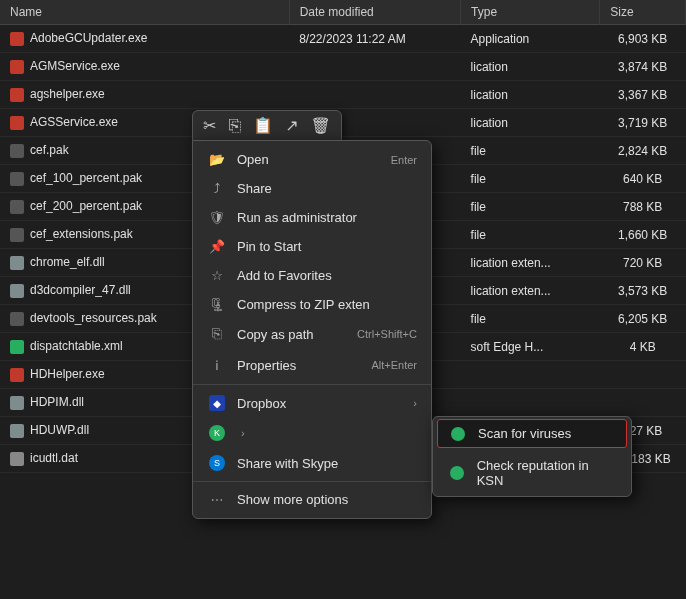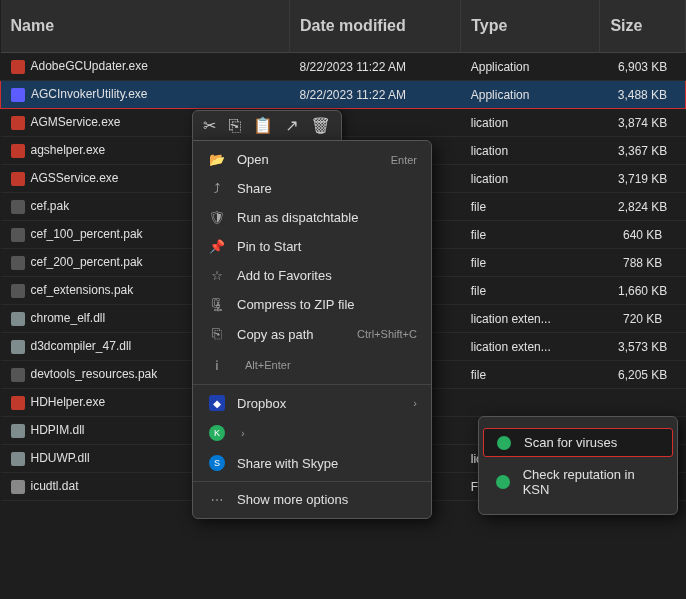--- a/index.html
+++ b/index.html
@@ -17,25 +17,25 @@
     
     .file-table {
       width: 100%;
       border-collapse: collapse;
     }
     .file-table thead tr {
       background: #2d2d2d;
       border-bottom: 1px solid #444;
     }
     .file-table thead th {
-      padding: 17px 10px;
+      padding: 5px 10px;
       text-align: left;
-      font-weight: 700;
+      font-weight: 400;
       color: #ccc;
-      font-size: 16px;
+      font-size: 12px;
       border-right: 1px solid #3a3a3a;
     }
     .file-table thead th:first-child {
       width: 270px;
     }
     .file-table thead th.col-date { width: 160px; }
     .file-table thead th.col-type { width: 130px; }
     .file-table thead th.col-size { width: 80px; text-align: left; }
 
     .file-table tbody tr {
@@ -139,23 +139,22 @@
     
     .submenu {
       position: absolute;
       top: 0px;
       left: 240px;
       width: 200px;
       background: #2d2d2d;
       border: 1px solid #555;
       border-radius: 6px;
       box-shadow: 4px 4px 16px rgba(0,0,0,0.7);
-      padding: 9px 0;
+      padding: 0 0;
       z-index: 11;
-      margin-left: 46px;
     }
     .submenu-item {
       display: flex;
       align-items: center;
       padding: 8px 14px;
       cursor: pointer;
       font-size: 13px;
       color: #e0e0e0;
     }
     .submenu-item.highlighted {
@@ -198,26 +197,20 @@
       <th class="col-size">Size</th>
     </tr>
   </thead>
   <tbody id="file-tbody">
   <tr>
     <td><span class="file-icon" style="background:#c0392b;display:inline-block;width:14px;height:14px;vertical-align:middle;margin-right:6px;border-radius:2px;"></span><span>AdobeGCUpdater.exe</span></td>
     <td>8/22/2023 11:22 AM</td>
     <td>Application</td>
     <td class="col-size">6,903 KB</td>
   </tr>
-      <tr class="selected">
-    <td><span class="file-icon" style="background:#5c5cff;display:inline-block;width:14px;height:14px;vertical-align:middle;margin-right:6px;border-radius:2px;"></span><span>AGCInvokerUtility.exe</span></td>
-    <td>8/22/2023 11:22 AM</td>
-    <td>Application</td>
-    <td class="col-size">3,488 KB</td>
-  </tr>
       <tr>
     <td><span class="file-icon" style="background:#c0392b;display:inline-block;width:14px;height:14px;vertical-align:middle;margin-right:6px;border-radius:2px;"></span><span>AGMService.exe</span></td>
     <td></td>
     <td>lication</td>
     <td class="col-size">3,874 KB</td>
   </tr>
       <tr>
     <td><span class="file-icon" style="background:#c0392b;display:inline-block;width:14px;height:14px;vertical-align:middle;margin-right:6px;border-radius:2px;"></span><span>agshelper.exe</span></td>
     <td></td>
     <td>lication</td>
@@ -263,20 +256,26 @@
     <td><span class="file-icon" style="background:#7f8c8d;display:inline-block;width:14px;height:14px;vertical-align:middle;margin-right:6px;border-radius:2px;"></span><span>d3dcompiler_47.dll</span></td>
     <td></td>
     <td>lication exten...</td>
     <td class="col-size">3,573 KB</td>
   </tr>
       <tr>
     <td><span class="file-icon" style="background:#555;display:inline-block;width:14px;height:14px;vertical-align:middle;margin-right:6px;border-radius:2px;"></span><span>devtools_resources.pak</span></td>
     <td></td>
     <td>file</td>
     <td class="col-size">6,205 KB</td>
+  </tr>
+      <tr>
+    <td><span class="file-icon" style="background:#27ae60;display:inline-block;width:14px;height:14px;vertical-align:middle;margin-right:6px;border-radius:2px;"></span><span>dispatchtable.xml</span></td>
+    <td></td>
+    <td>soft Edge H...</td>
+    <td class="col-size">4 KB</td>
   </tr>
       <tr>
     <td><span class="file-icon" style="background:#c0392b;display:inline-block;width:14px;height:14px;vertical-align:middle;margin-right:6px;border-radius:2px;"></span><span>HDHelper.exe</span></td>
     <td></td>
     <td></td>
     <td class="col-size"></td>
   </tr>
       <tr>
     <td><span class="file-icon" style="background:#7f8c8d;display:inline-block;width:14px;height:14px;vertical-align:middle;margin-right:6px;border-radius:2px;"></span><span>HDPIM.dll</span></td>
     <td></td>
@@ -313,41 +312,42 @@
       <span class="ctx-icon" style="color:#aaa;font-size:13px;">📂</span>
       <span class="ctx-label">Open</span>
       <span class="ctx-shortcut">Enter</span>
     </div>
     <div class="ctx-item">
       <span class="ctx-icon" style="color:#aaa;font-size:13px;">⤴</span>
       <span class="ctx-label">Share</span>
     </div>
     <div class="ctx-item">
       <span class="ctx-icon" style="color:#aaa;font-size:13px;">🛡</span>
-      <span class="ctx-label">Run as dispatchtable</span>
+      <span class="ctx-label">Run as administrator</span>
     </div>
     <div class="ctx-item">
       <span class="ctx-icon" style="color:#aaa;font-size:13px;">📌</span>
       <span class="ctx-label">Pin to Start</span>
     </div>
     <div class="ctx-item">
       <span class="ctx-icon" style="color:#aaa;font-size:13px;">☆</span>
       <span class="ctx-label">Add to Favorites</span>
     </div>
     <div class="ctx-item">
       <span class="ctx-icon" style="color:#aaa;font-size:13px;">🗜</span>
-      <span class="ctx-label">Compress to ZIP file</span>
+      <span class="ctx-label">Compress to ZIP exten</span>
     </div>
     <div class="ctx-item">
       <span class="ctx-icon" style="color:#aaa;font-size:13px;">⎘</span>
       <span class="ctx-label">Copy as path</span>
       <span class="ctx-shortcut">Ctrl+Shift+C</span>
     </div>
     <div class="ctx-item">
       <span class="ctx-icon" style="color:#aaa;font-size:13px;">ℹ</span>
+      <span class="ctx-label">Properties</span>
       <span class="ctx-shortcut">Alt+Enter</span>
     </div>
     <div class="ctx-separator"></div>
     <div class="ctx-item">
       <span class="ctx-icon">
         <span style="width:16px;height:16px;background:#1e40af;border-radius:3px;display:inline-flex;align-items:center;justify-content:center;font-size:10px;color:white;">◆</span>
       </span>
       <span class="ctx-label">Dropbox</span>
       <span class="ctx-arrow">›</span>
     </div>

